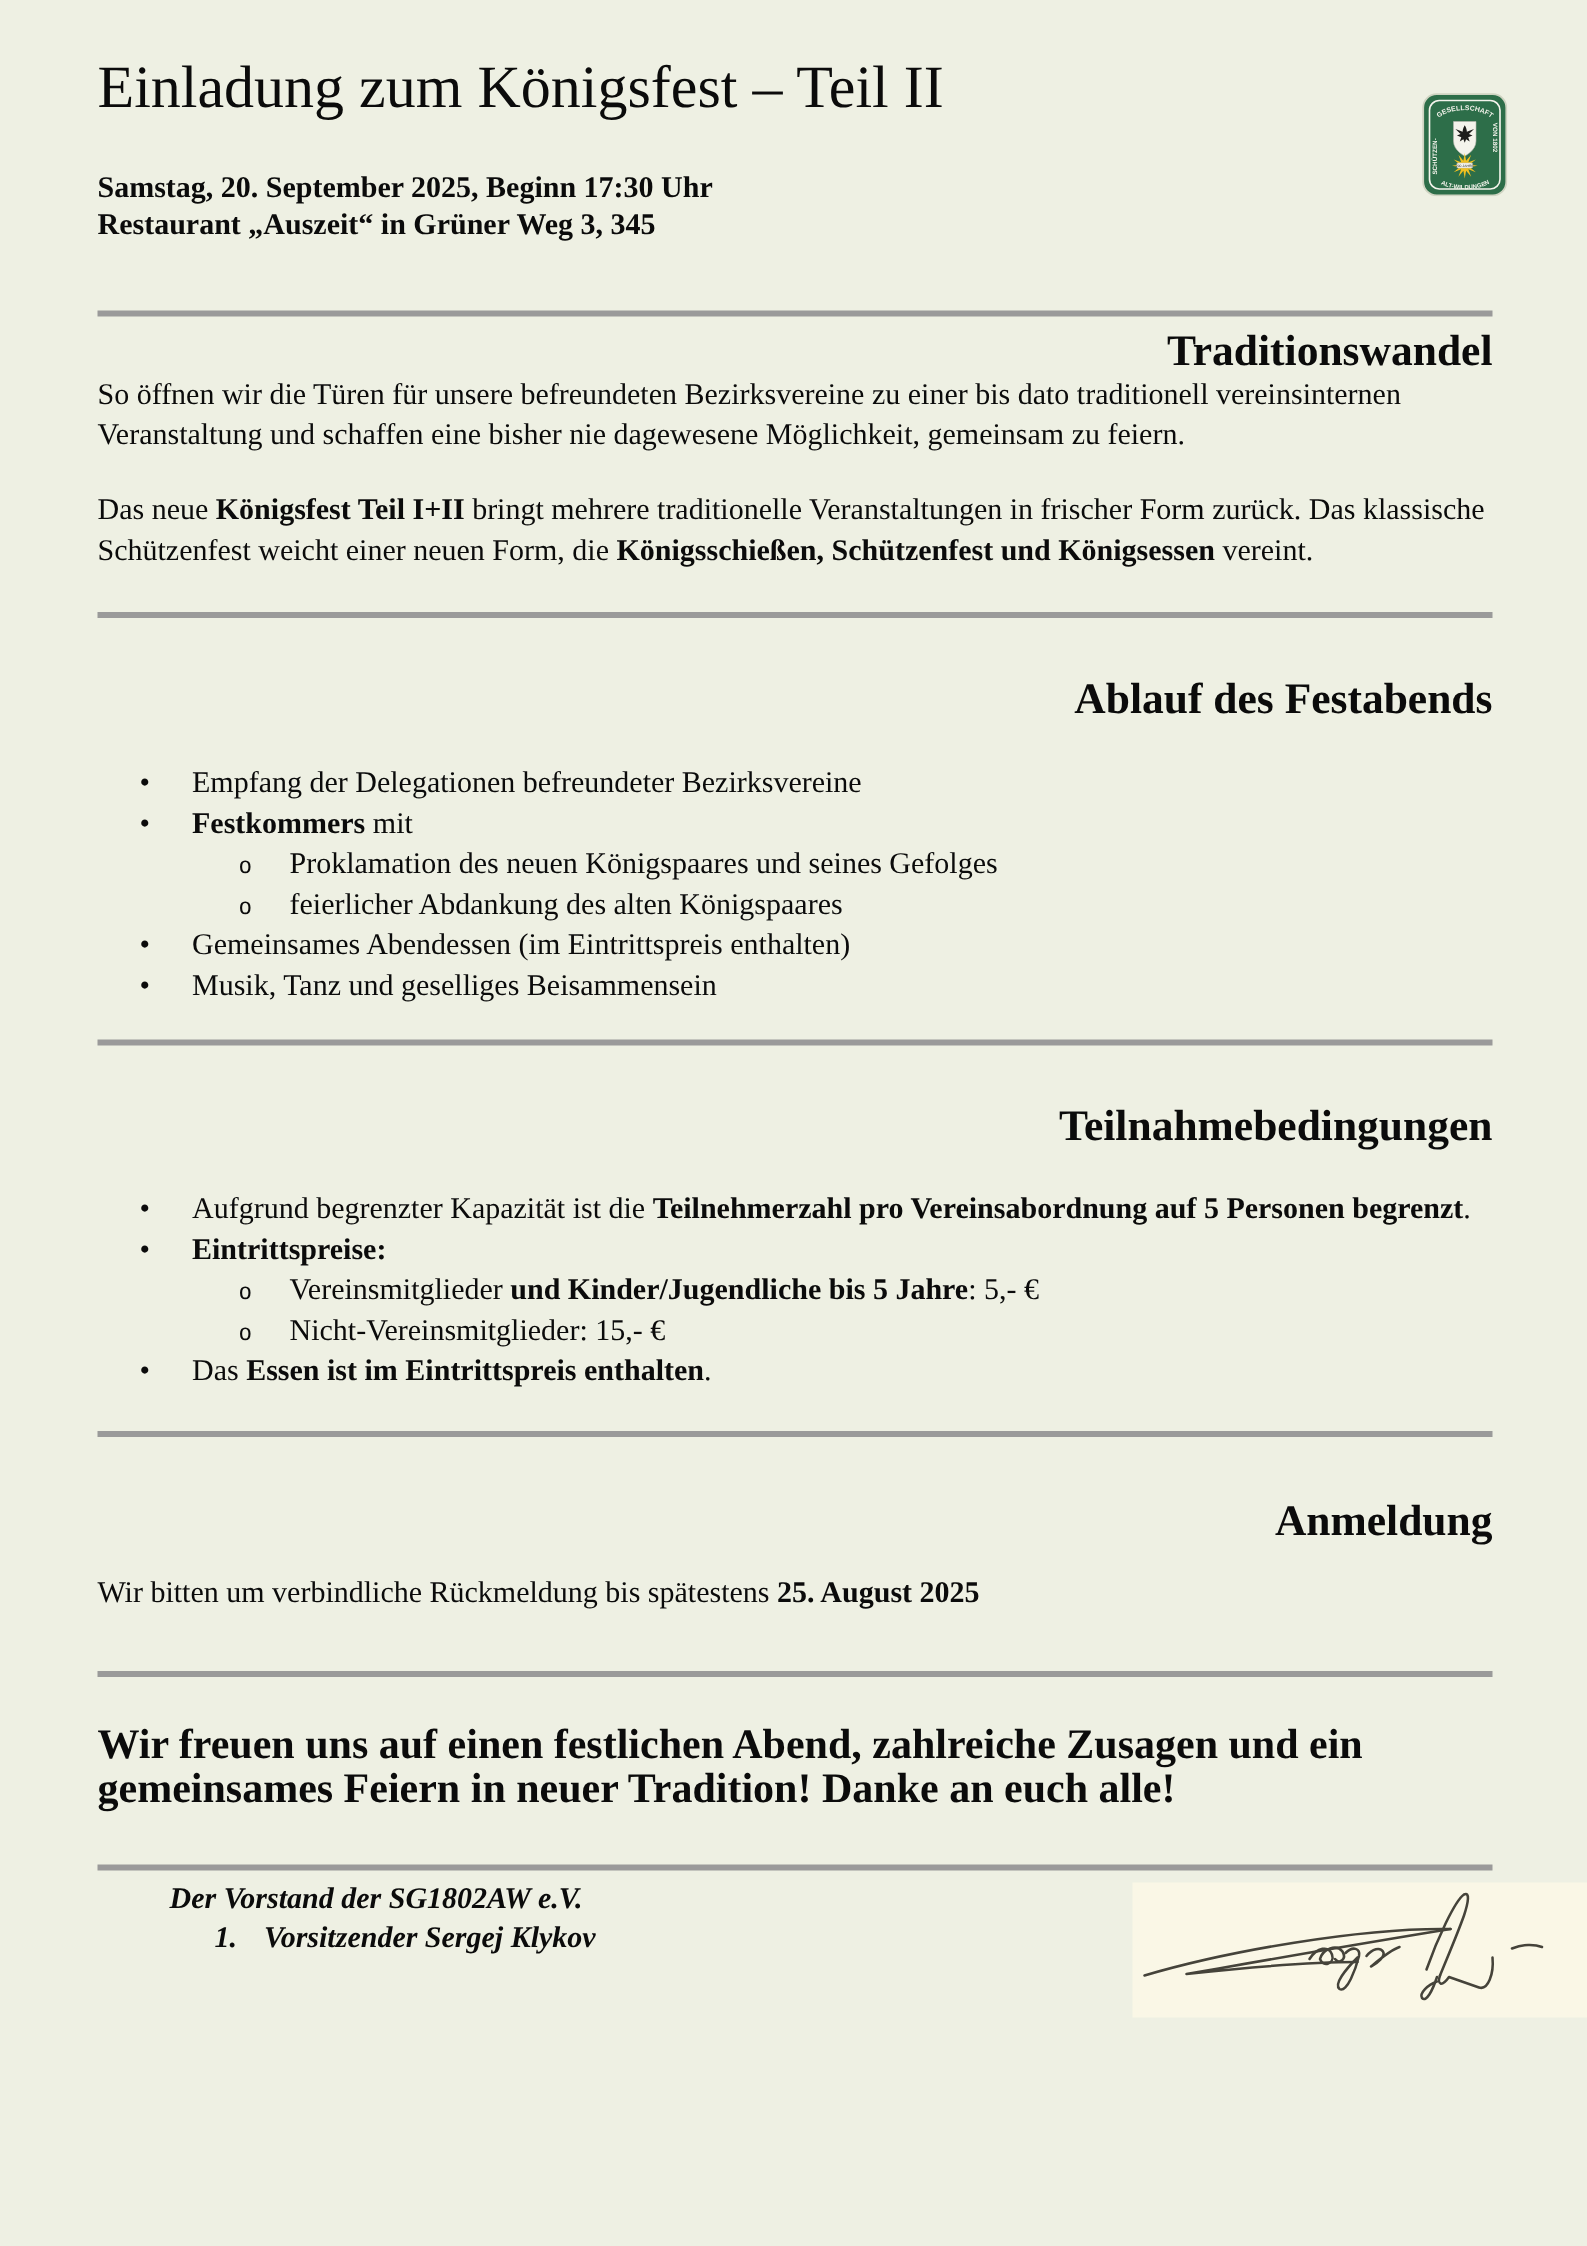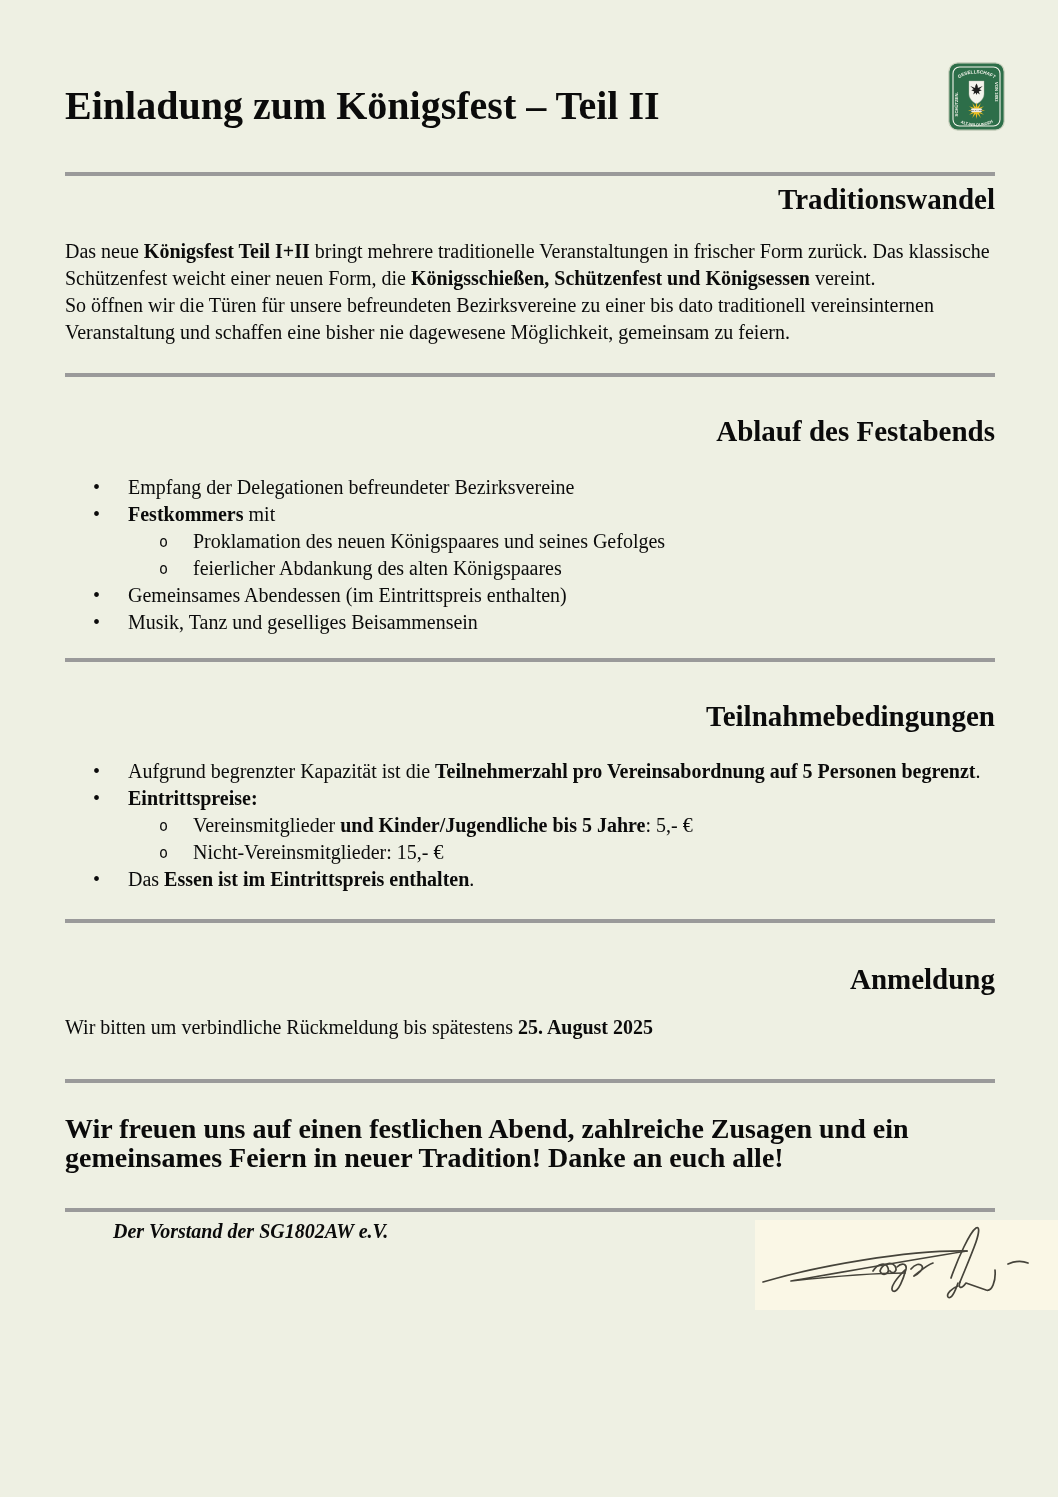--- a/index.html
+++ b/index.html
@@ -13,24 +13,24 @@
     position: relative;
     width: 1058px;
     height: 1497px;
     box-sizing: border-box;
     padding: 0 63px 0 65px;
     overflow: hidden;
     background: #eef0e3;
   }
   h1.title {
     margin: 0;
-    padding-top: 84px;
+    padding-top: 36px;
     font-size: 40px;
     line-height: 44px;
-    font-weight: bold;
+    font-weight: normal;
   }
   .dates { margin-top: 33px; font-size: 20px; line-height: 25px; font-weight: bold; }
   .emblem { position: absolute; left: 948px; top: 62px; width: 57px; height: 69px; }
 
   hr.rule {
     border: none;
     height: 4px;
     background: #9a9a9a;
     margin: 0;
     width: 930px;
@@ -120,27 +120,31 @@
     <text font-family="Liberation Sans, sans-serif" font-size="4.0" fill="#f4f4ec" font-weight="bold">
       <textPath href="#arcB" startOffset="4%">ALT-WILDUNGEN</textPath>
     </text>
     <path d="M21,19 h15 v13 c0,6.5 -7.5,10 -7.5,10 c0,0 -7.5,-3.5 -7.5,-10 Z" fill="#f4f4ec" stroke="#b9b9ae" stroke-width="0.4"></path>
     <path d="M28.5,21.5 c-1,1.6 -1.4,3 -1.4,4.4 l-4.8,-1.9 3.4,3.3 -2.4,1 2.9,1.2 -1,2.9 2.4,-1.6 0.9,2.3 0.9,-2.3 2.4,1.6 -1,-2.9 2.9,-1.2 -2.4,-1 3.4,-3.3 -4.8,1.9 c0,-1.4 -0.4,-2.8 -1.4,-4.4 Z" fill="#1d1d1b"></path>
     <polygon fill="#f0c020" points="37.0,48.5 31.8,47.6 35.9,44.3 30.9,46.1 32.8,41.1 29.4,45.2 28.5,40.0 27.6,45.2 24.3,41.1 26.1,46.1 21.1,44.3 25.2,47.6 20.0,48.5 25.2,49.4 21.1,52.8 26.1,50.9 24.3,55.9 27.6,51.8 28.5,57.0 29.4,51.8 32.8,55.9 30.9,50.9 35.9,52.8 31.8,49.4"></polygon>
     <rect x="23" y="46.6" width="11" height="3.4" rx="1.2" fill="#f4f4ec" stroke="#b9b9ae" stroke-width="0.3"></rect>
     <text x="28.5" y="49.2" text-anchor="middle" font-family="Liberation Sans, sans-serif" font-size="2.3" fill="#1d1d1b">200 JAHRE</text>
   </svg>
 
+  <div class="dates">
+    <div>Samstag, 20. September 2025, Beginn 17:30 Uhr</div>
+    <div>Restaurant „Auszeit“ in Grüner Weg 3, 345</div>
+  </div>
 
   <hr class="rule r1">
 
   <section>
     <h2 class="sec first">Traditionswandel</h2>
+    <div class="para"><span>So öffnen wir die Türen für unsere befreundeten Bezirksvereine zu einer bis dato traditionell vereinsinternen Veranstaltung und schaffen eine bisher nie dagewesene Möglichkeit, gemeinsam zu feiern.</span></div>
     <div class="para p-trad"><span>Das neue </span><span class="b">Königsfest Teil I+II</span><span> bringt mehrere traditionelle Veranstaltungen in frischer Form zurück. Das klassische Schützenfest weicht einer neuen Form, die </span><span class="b">Königsschießen, Schützenfest und Königsessen</span><span> vereint.</span></div>
-    <div class="para"><span>So öffnen wir die Türen für unsere befreundeten Bezirksvereine zu einer bis dato traditionell vereinsinternen Veranstaltung und schaffen eine bisher nie dagewesene Möglichkeit, gemeinsam zu feiern.</span></div>
   </section>
 
   <hr class="rule r2">
 
   <section>
     <h2 class="sec">Ablauf des Festabends</h2>
     <ul class="l1">
         <li>
           <span class="marker1">•</span>
           <span class="li-text"><span>Empfang der Delegationen befreundeter Bezirksvereine</span></span>
@@ -208,20 +212,23 @@
   </section>
 
   <hr class="rule r5">
 
   <div class="closing"><span class="b">Wir freuen uns auf einen festlichen Abend, zahlreiche Zusagen und ein gemeinsames Feiern in neuer Tradition! Danke an euch alle!</span></div>
 
   <hr class="rule r6">
 
   <div class="footer">
     <div class="f-line1">Der Vorstand der SG1802AW e.V.</div>
+    <div class="f-line2">
+      <span class="num">1.</span><span>Vorsitzender Sergej Klykov</span>
+    </div>
     <div class="sig-panel">
       <svg viewBox="0 0 303 90" aria-hidden="true">
         <g fill="none" stroke="#45433a" stroke-width="1.7" stroke-linecap="round" stroke-linejoin="round">
           <path d="M8,62 C62,46 152,30 212,31"></path>
           <path d="M212,31 C150,41 82,53 36,61 C82,56 122,53 150,53"></path>
           <path d="M118,51 C123,43 131,42 133,48 C135,54 127,57 125,51 C127,44 136,41 140,46 C143,51 138,55 135,51"></path>
           <path d="M142,47 C147,42 152,44 151,49 C149,57 143,74 138,71 C134,68 142,58 150,50"></path>
           <path d="M156,49 C160,44 165,43 167,46 C169,49 163,54 159,56 C165,51 172,45 178,43"></path>
           <path d="M196,58 C203,38 215,12 221,8 C225,6 224,13 221,22 C216,36 209,52 205,62"></path>
           <path d="M205,62 C203,68 206,70 211,63 L231,70 C237,72 241,61 240,50"></path>

